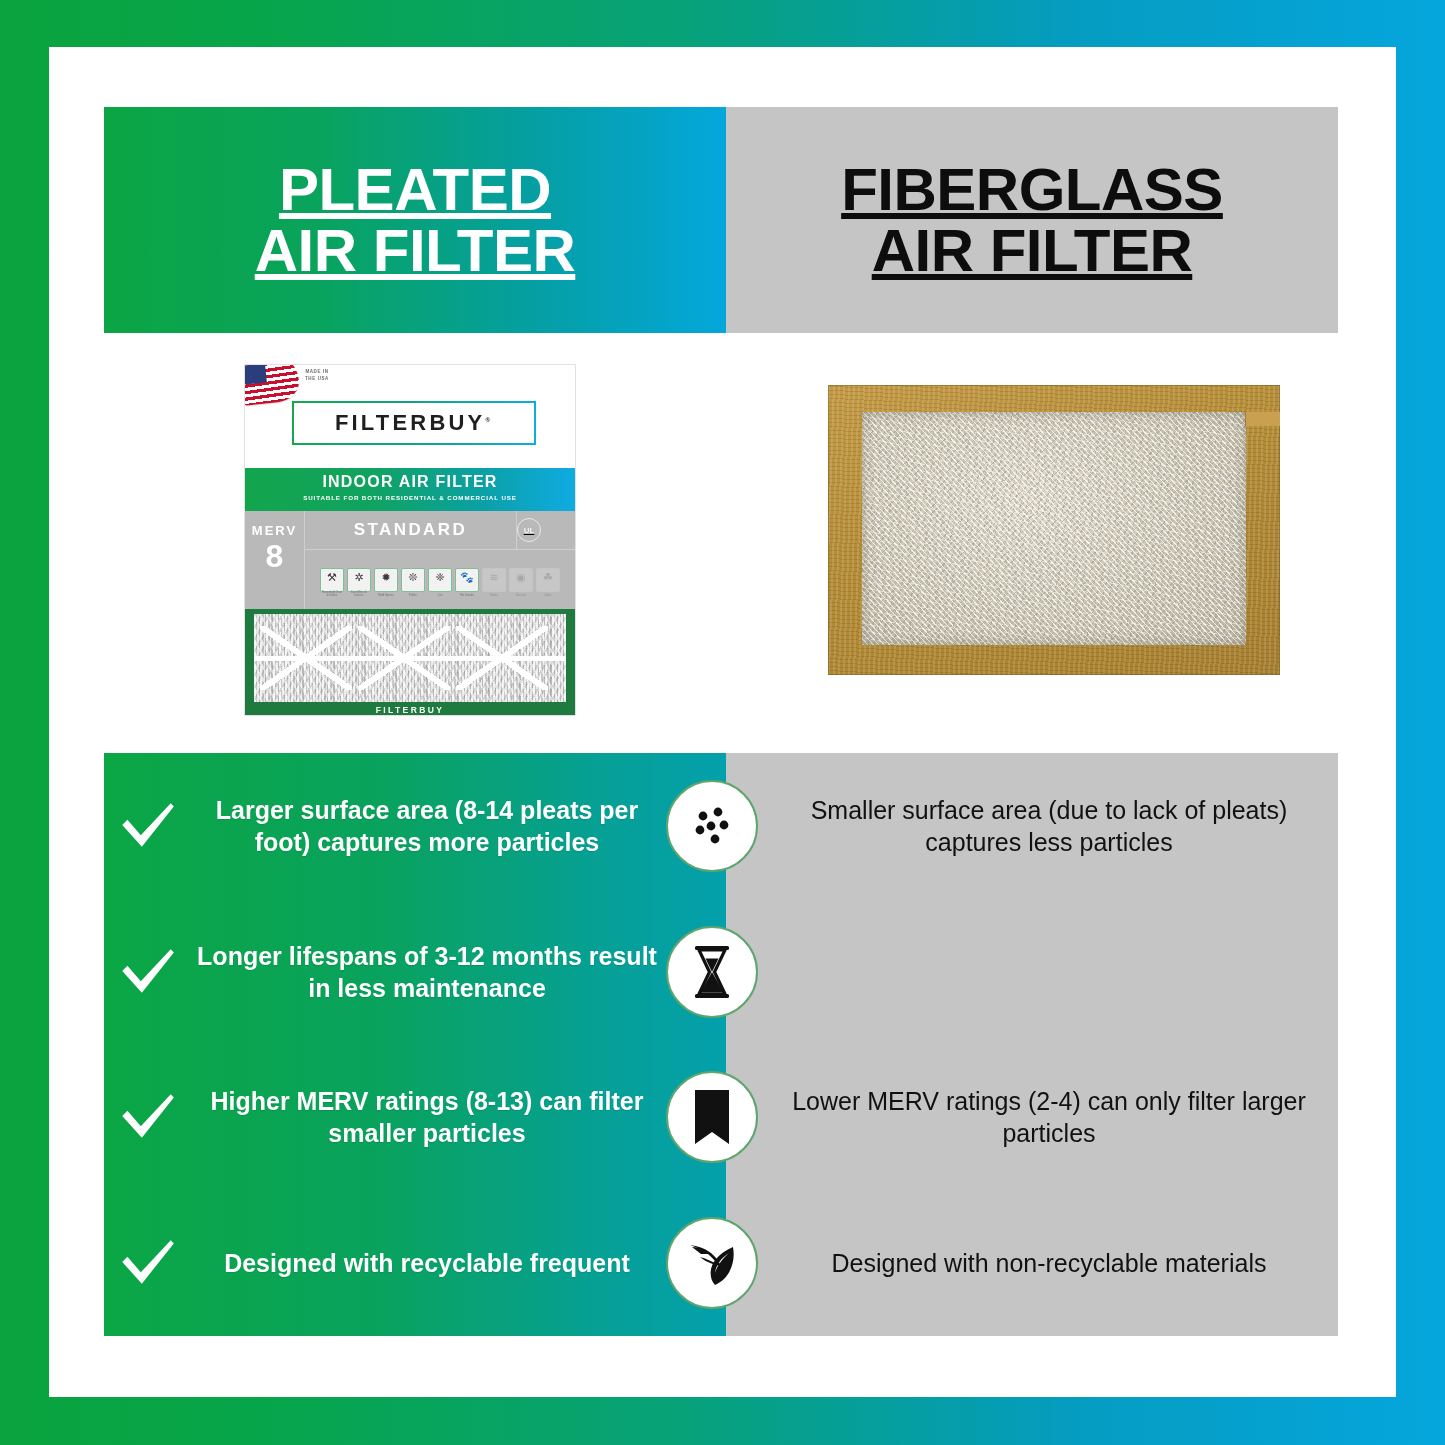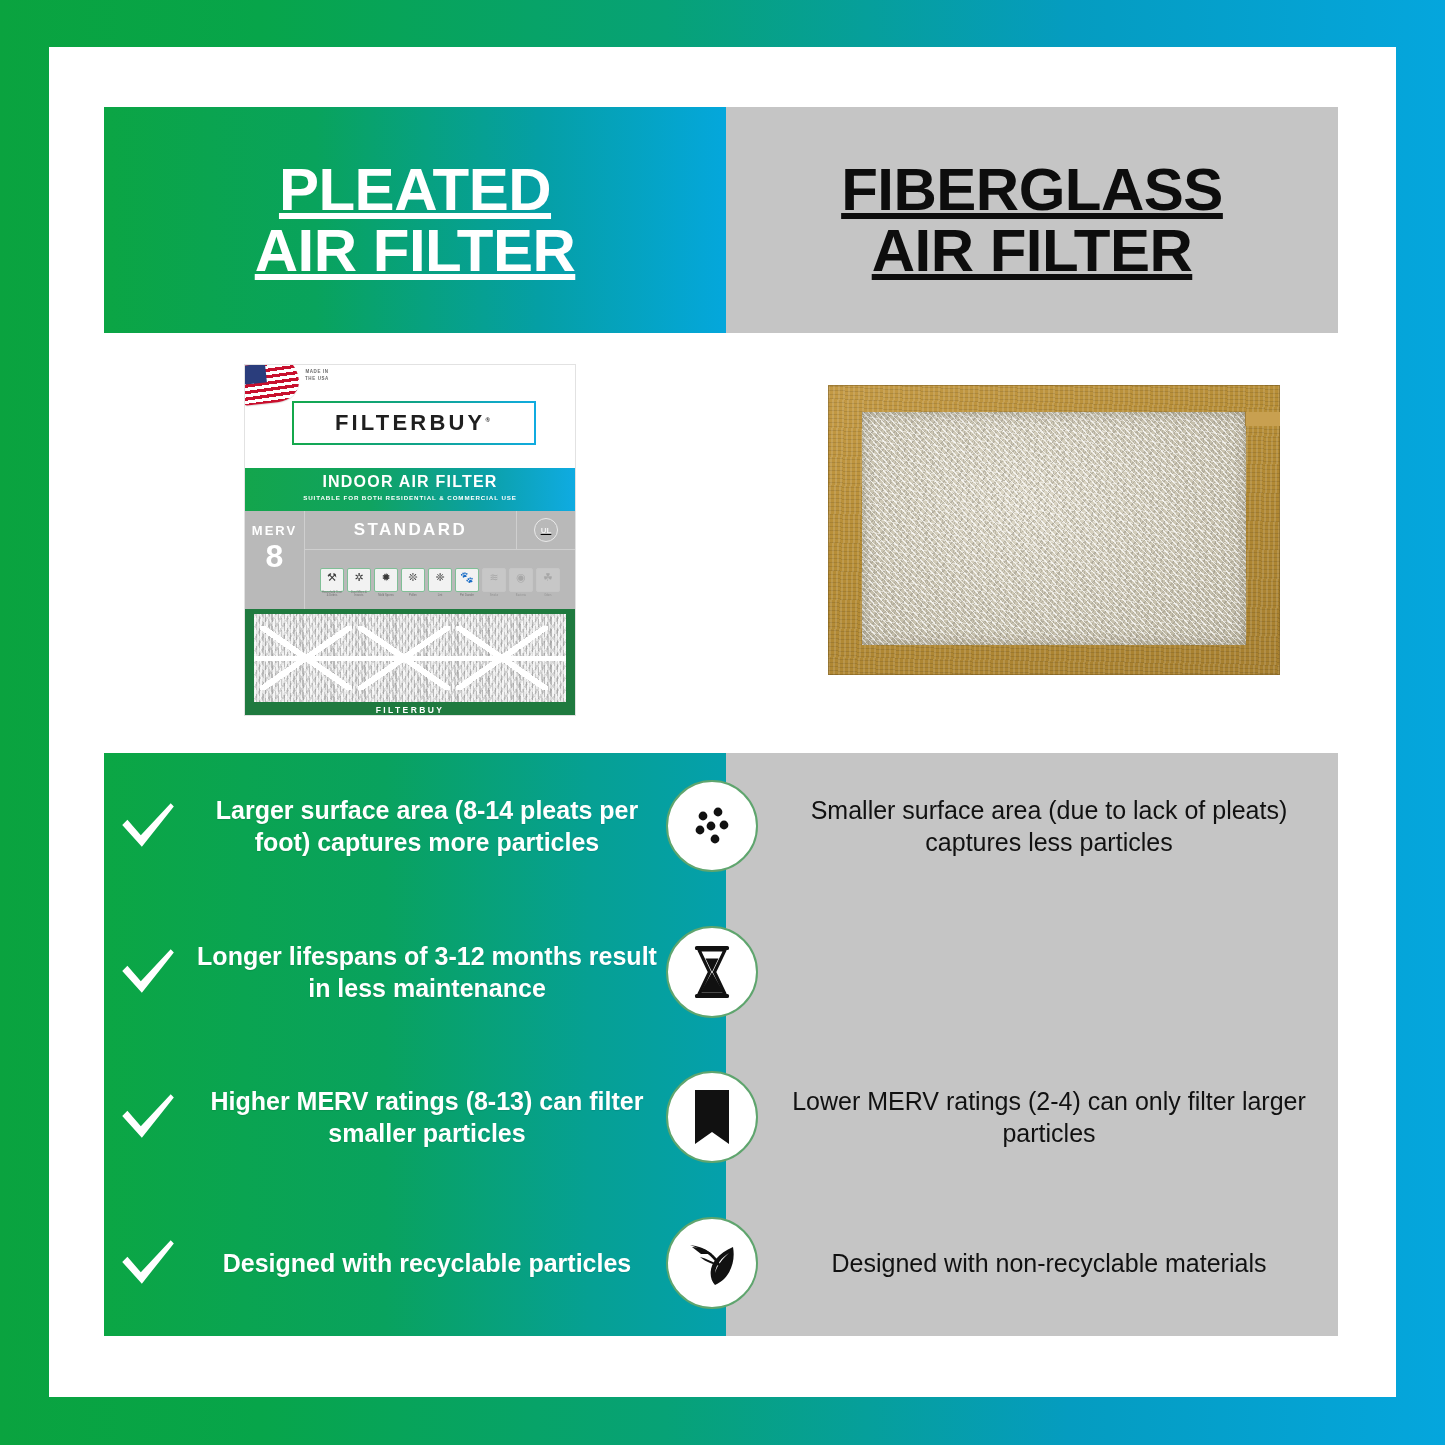--- a/index.html
+++ b/index.html
@@ -108,21 +108,21 @@
   #pb-merv-value{font-size:32px;font-weight:bold;line-height:1;margin-top:2px;}
   #pb-specright{flex:1;display:flex;flex-direction:column;}
   #pb-std-row{
     height:38px;display:flex;align-items:center;border-bottom:1px solid #cfcfcf;
   }
   #pb-standard{
     flex:1;text-align:center;color:#ffffff;font-size:17px;font-weight:bold;letter-spacing:2.4px;
   }
   #pb-ul{
     width:58px;border-left:1px solid #cfcfcf;height:38px;
-    display:flex;align-items:center;justify-content:center;text-decoration:underline;
+    display:flex;align-items:center;text-decoration:underline;
   }
   #pb-ul-mark{
     width:22px;height:22px;border-radius:50%;border:1.4px solid #eaeaea;
     display:flex;align-items:center;justify-content:center;
     font-size:8px;font-weight:bold;color:#f0f0f0;
   }
   #pb-icon-row{
     flex:1;display:flex;align-items:center;justify-content:center;gap:3px;padding:0 6px;
   }
   .pb-tile{
@@ -438,21 +438,21 @@
         <div class="feat-right-text">Lower MERV ratings (2-4) can only filter larger particles</div>
       </div>
 
       <div class="feat-row">
         <div class="feat-left">
           <div class="check">
             <svg viewBox="0 0 64 64" aria-hidden="true">
               <path d="M8 31 L13 26 L26 41 L55 10 L58 13 L27 52 Z" fill="#ffffff"></path>
             </svg>
           </div>
-          <div class="feat-left-text">Designed with recyclable particles</div>
+          <div class="feat-left-text">Designed with recyclable frequent</div>
         </div>
         <div class="mid-icon">
           <div class="mid-circle">
             <svg width="56" height="56" viewBox="0 0 56 56" aria-hidden="true">
               <path d="M6 10 C22 12 32 20 37 31 C30 30 22 27 16 22 C20 23 27 26 33 29 C28 21 19 14 6 10 Z" fill="#111"></path>
               <path d="M8 12 C16 12 23 15 28 19 L17 19 Z" fill="#111"></path>
               <path d="M49 12 C52 28 45 44 31 50 C25 44 25 32 32 24 C36 19 42 15 49 12 Z M45 18 C37 23 32 30 31 38 C33 31 38 24 45 18 Z" fill="#111"></path>
             </svg>
           </div>
         </div>

